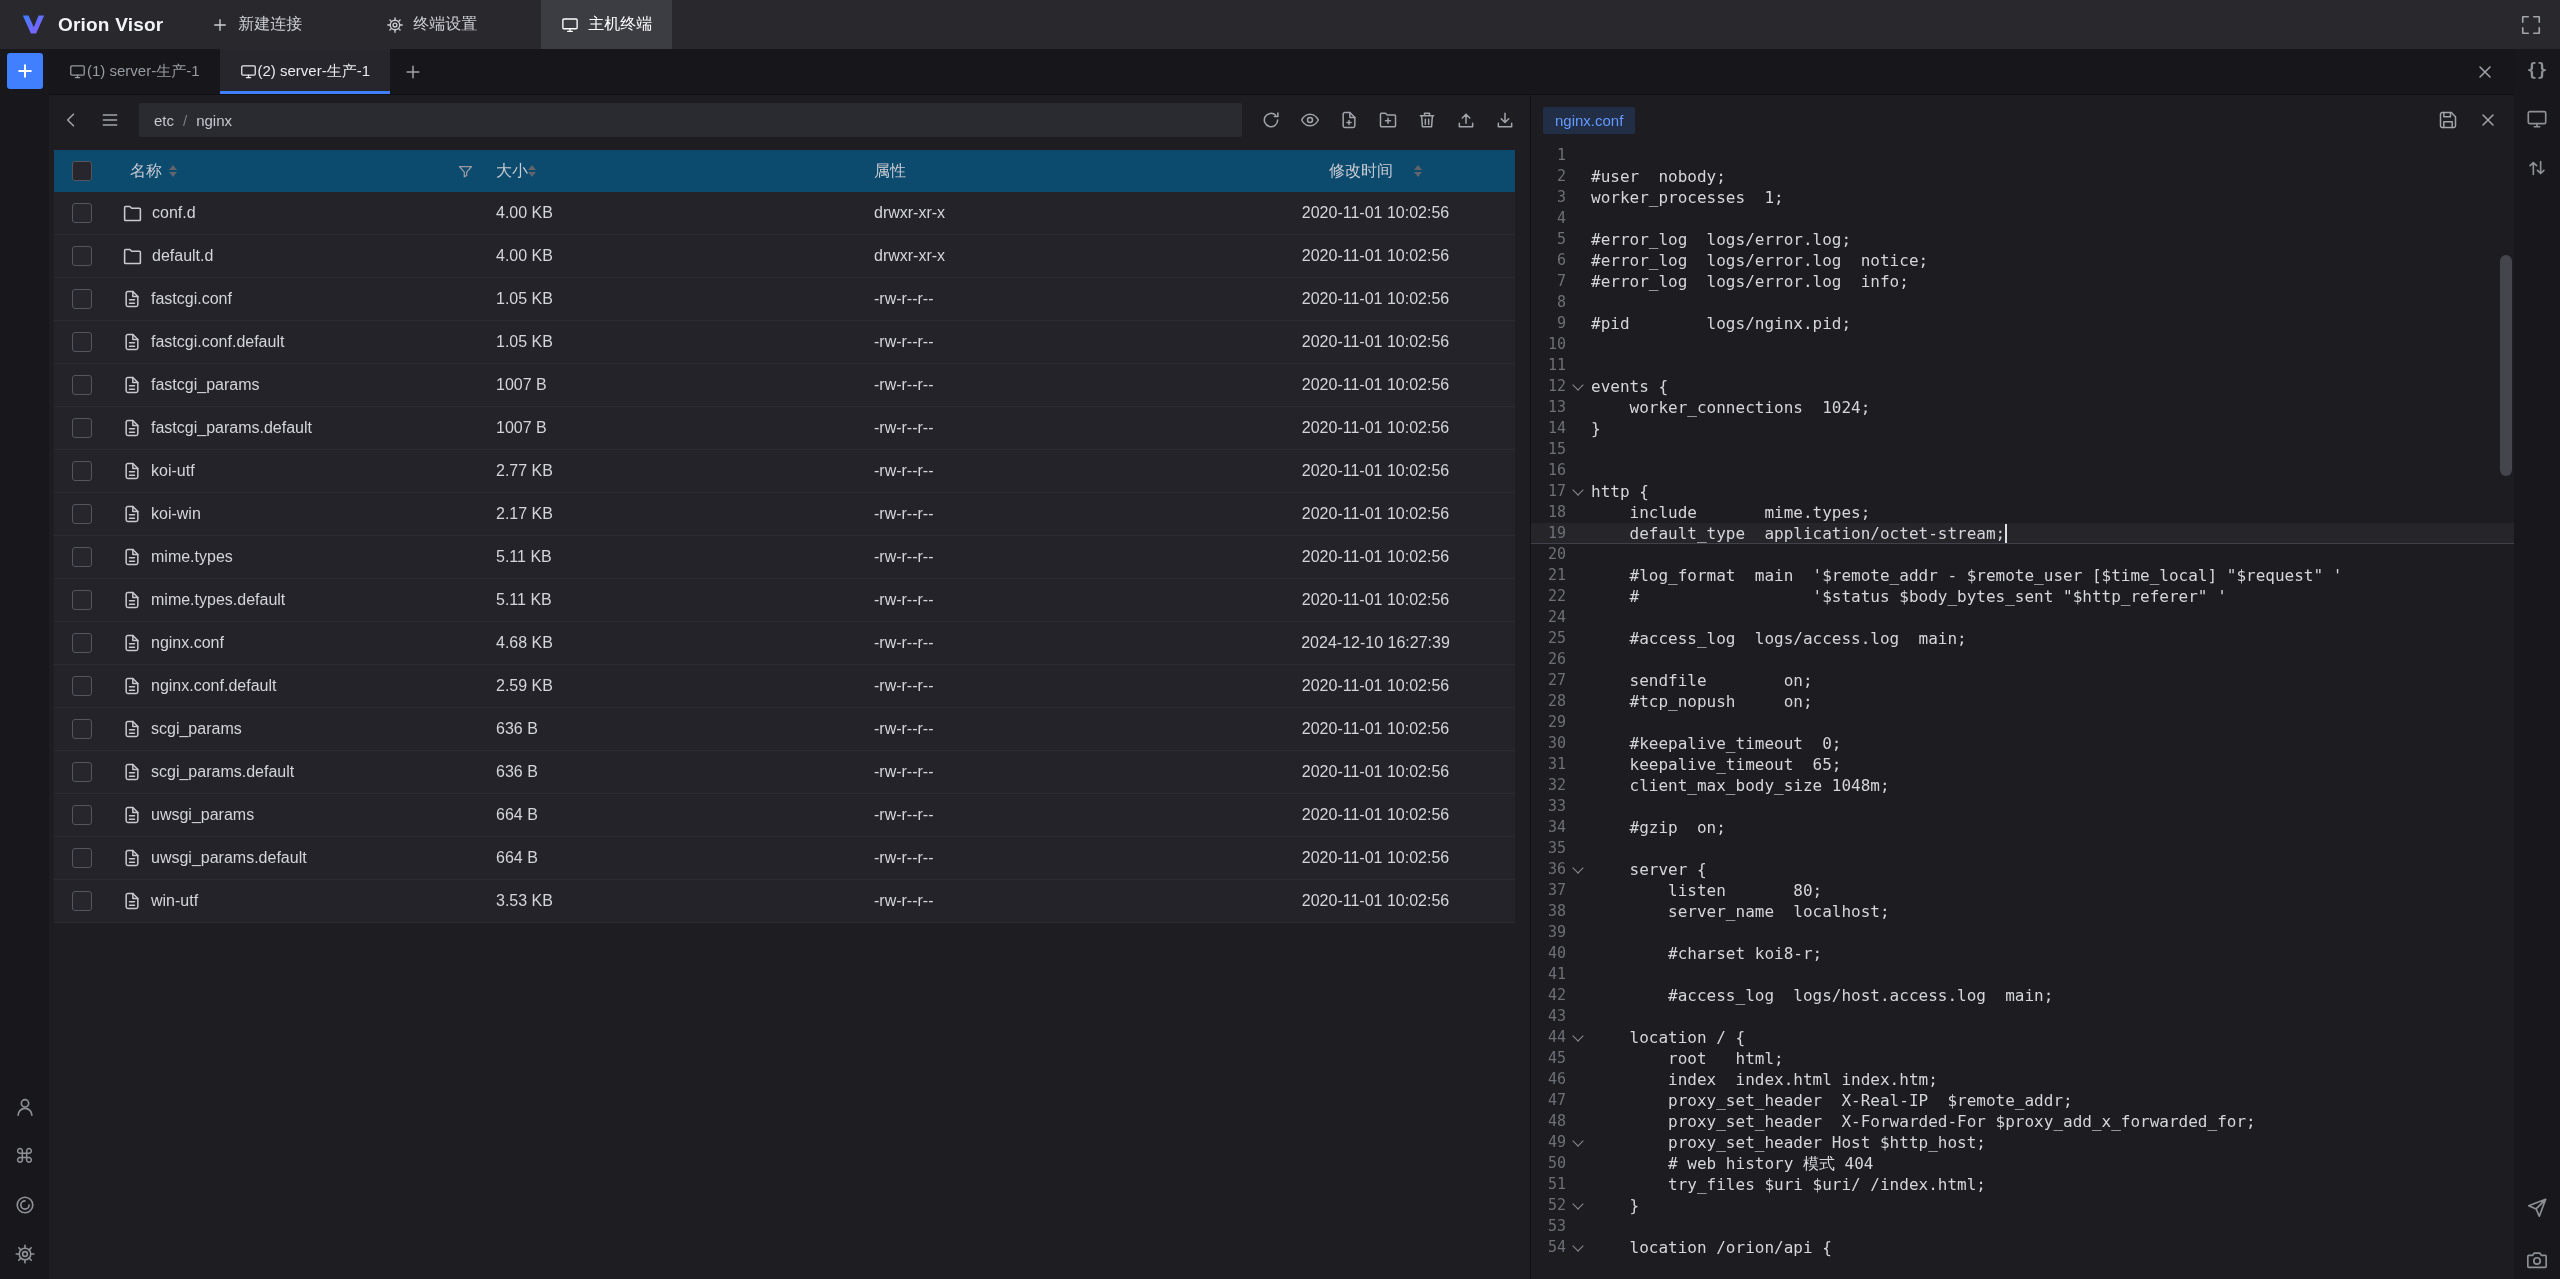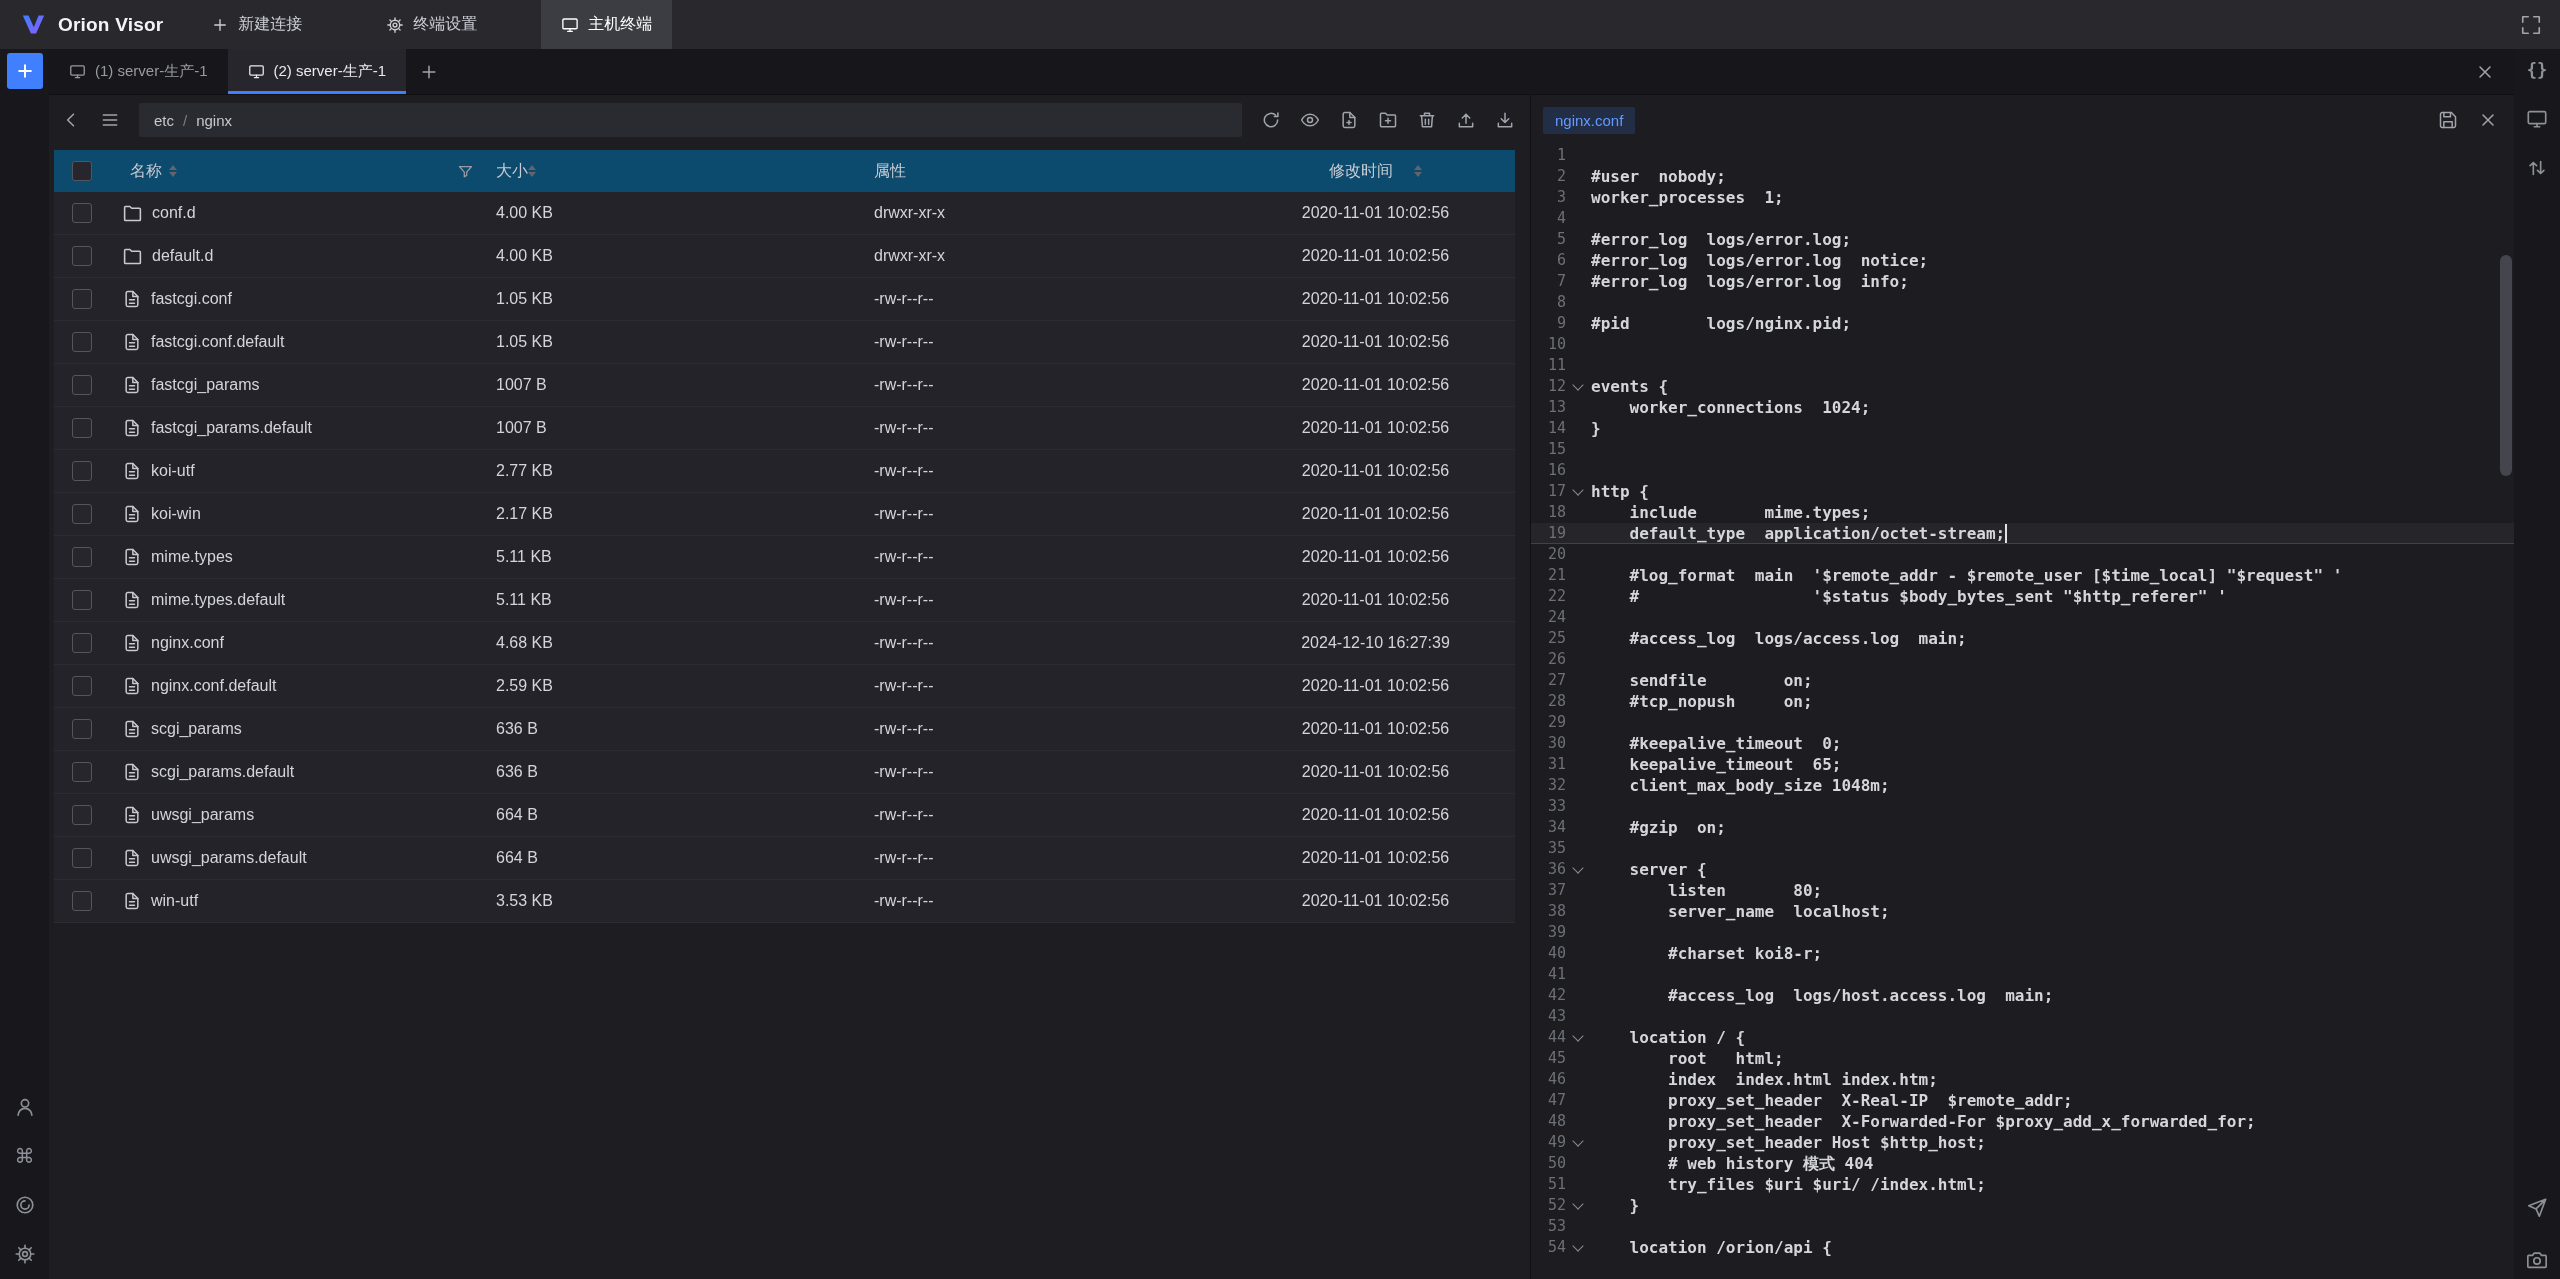--- a/index.html
+++ b/index.html
@@ -29,21 +29,21 @@
   .right-rail .rail-bottom { gap:18px; }
   .rail-icon { color:#8e9098; }
   .new-tab-btn { margin-top:4px; width:36px; height:36px; background:#4080ff; color:#fff; border:none;
                  border-radius:3px; display:flex; align-items:center; justify-content:center; }
   .braces { font-family:"DejaVu Sans Mono","Liberation Mono",monospace; font-size:17px; font-weight:bold; color:#8e9098; }
 
   .center-col { flex:1; display:flex; flex-direction:column; min-width:0; }
 
   
   .tabbar { height:46px; background:#17171b; display:flex; align-items:stretch; border-bottom:1px solid #101013; }
-  .tab { display:flex; align-items:center; gap:9px; padding:0 20px; font-size:15px; color:#989aa2; }
+  .tab { display:flex; align-items:center; gap:1px; padding:0 20px; font-size:15px; color:#989aa2; }
   .tab.active { background:#26262c; color:#e9eaee; box-shadow:inset 0 -3px 0 #4080ff; }
   .add-tab { align-self:center; margin-left:6px; width:34px; height:34px; }
   .tabbar-close { margin-left:auto; align-self:center; margin-right:12px; }
 
   
   .content { display:flex; flex:1; background:#1d1d22; min-height:0; }
 
   
   .file-panel { width:1481px; display:flex; flex-direction:column; }
   .file-toolbar { display:flex; align-items:center; gap:5px; margin:7px 8px 0 5px; height:36px; }
@@ -75,21 +75,21 @@
   .editor-header { height:36px; margin:7px 10px 0 12px; display:flex; align-items:center; gap:8px; }
   .file-tag { background:rgba(64,128,255,.17); color:#639aff; font-size:15px; padding:5px 12px; border-radius:2px; }
   .editor-header .spacer { flex:1; }
   .code-area { flex:1; margin-top:7px; position:relative; overflow:hidden;
                font-family:"DejaVu Sans Mono","Liberation Mono",monospace; font-size:16px; line-height:21px; }
   .code-line { display:flex; height:21px; width:100%; }
   .ln { width:35px; flex:none; text-align:right; color:#6e7077; font-size:15px; }
   .fold { width:25px; flex:none; position:relative; cursor:pointer; }
   .fold.has-fold::after { content:""; position:absolute; left:8px; top:5px; width:7px; height:7px;
                           border-right:1.8px solid #8a8b93; border-bottom:1.8px solid #8a8b93; transform:rotate(45deg); }
-  .code-text { white-space:pre; color:#d5d6db;font-weight:bold; }
+  .code-text { white-space:pre; color:#d5d6db; }
   .code-line.active { background:rgba(255,255,255,.045); box-shadow:inset 0 -1px 0 #40414a; }
   .cursor { display:inline-block; width:2px; height:19px; background:#e0e1e6; vertical-align:-4px; }
   .scroll-thumb { position:absolute; right:2px; top:110px; width:12px; height:221px; background:#45454d; border-radius:6px; }
 </style>
 </head>
 <body>
 
 <header class="topbar">
   <div class="brand">
     <svg width="27" height="27" viewBox="0 0 24 24">

